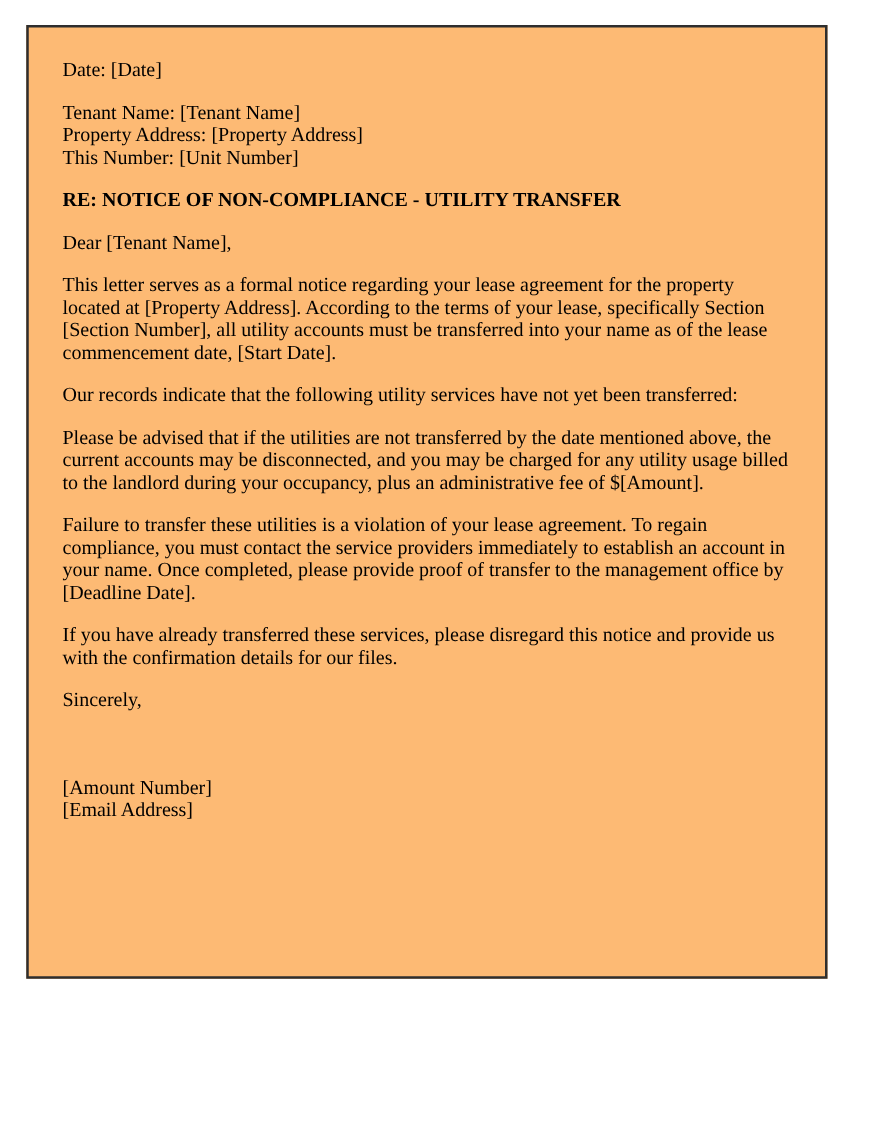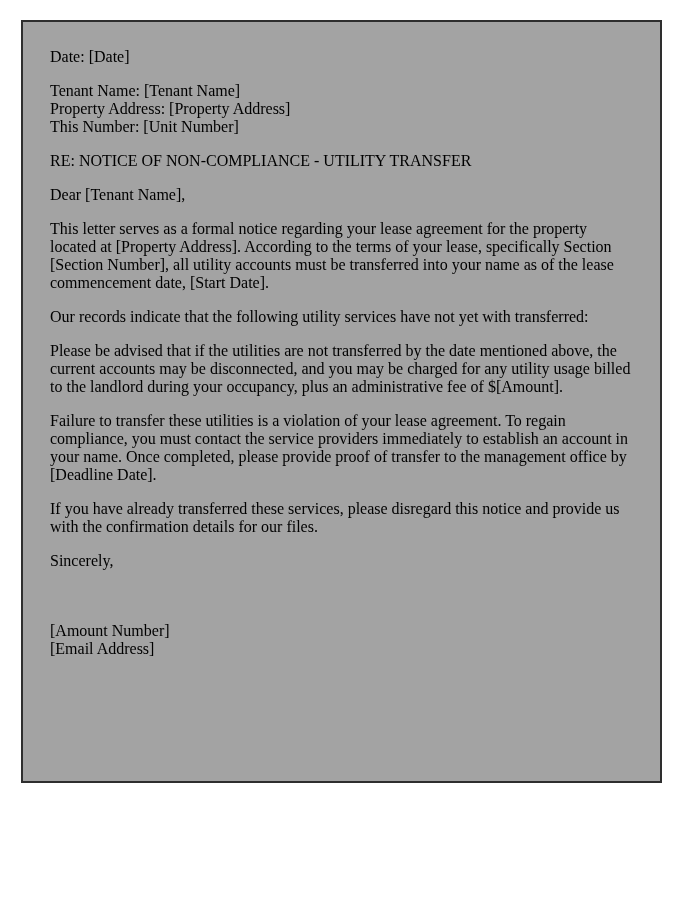--- a/index.html
+++ b/index.html
@@ -19,28 +19,28 @@
   }
   .letter-page {
     position: absolute;
     left: 21px;
     top: 20px;
     width: 641px;
     height: 763px;
     box-sizing: border-box;
     border: 2px solid #2e2e2e;
     padding: 10px 27px 0 27px;
-    background: #a3a3a3;
+    background: #fdba74;
     overflow: hidden;
   }
   .letter-page p {
     margin: 16px 0;
   }
   .subject {
-    font-weight: 400;
+    font-weight: 700;
   }
   ul.utility-list {
     margin: 16px 0;
     padding-left: 40px;
     list-style: disc outside;
   }
   ul.utility-list li {
     margin: 0;
   }
 </style>
@@ -56,21 +56,21 @@
     <span>Property Address: [Property Address]</span><br>
     <span>This Number: [Unit Number]</span>
   </p>
 
   <p class="subject">RE: NOTICE OF NON-COMPLIANCE - UTILITY TRANSFER</p>
 
   <p>Dear [Tenant Name],</p>
 
   <p>This letter serves as a formal notice regarding your lease agreement for the property located at [Property Address]. According to the terms of your lease, specifically Section [Section Number], all utility accounts must be transferred into your name as of the lease commencement date, [Start Date].</p>
 
-  <p>Our records indicate that the following utility services have not yet with transferred:</p>
+  <p>Our records indicate that the following utility services have not yet been transferred:</p>
 
 
   <p>Please be advised that if the utilities are not transferred by the date mentioned above, the current accounts may be disconnected, and you may be charged for any utility usage billed to the landlord during your occupancy, plus an administrative fee of $[Amount].</p>
 
   <p>Failure to transfer these utilities is a violation of your lease agreement. To regain compliance, you must contact the service providers immediately to establish an account in your name. Once completed, please provide proof of transfer to the management office by [Deadline Date].</p>
 
   <p>If you have already transferred these services, please disregard this notice and provide us with the confirmation details for our files.</p>
 
   <p>Sincerely,</p>
 

